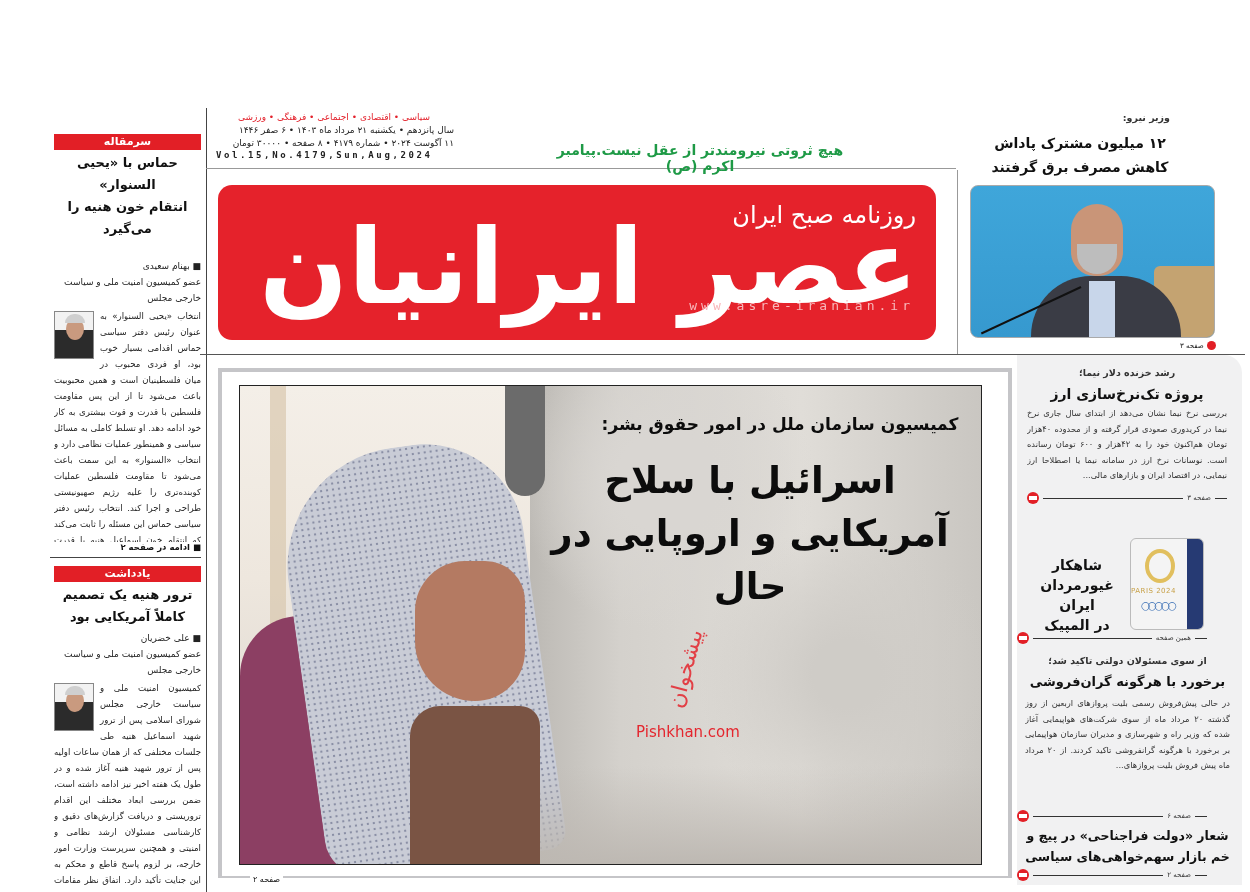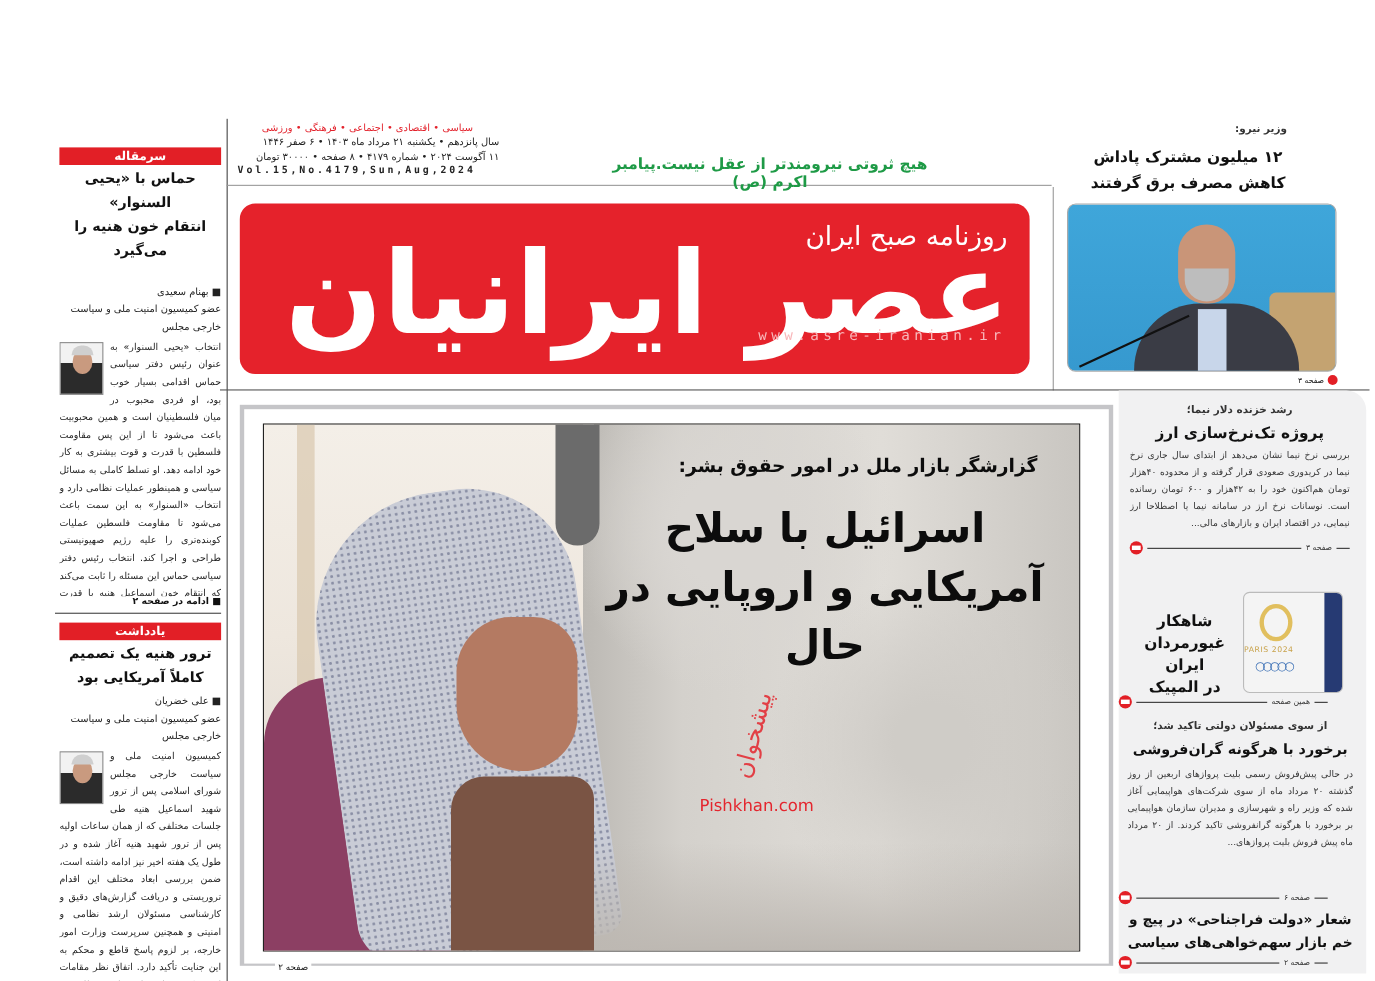--- a/index.html
+++ b/index.html
@@ -75,21 +75,21 @@
 
   
   .minister-photo { position: absolute; left: 970px; top: 185px; width: 245px; height: 153px; border-radius: 8px; overflow: hidden; background: linear-gradient(180deg, #3fa6da 0%, #3699cf 100%); border: 1px solid #aaa; }
   .minister-photo .chair { position: absolute; right: 0; top: 80px; width: 60px; height: 73px; background: #c4a371; border-radius: 6px 0 0 0; }
   .minister-photo .suit { position: absolute; left: 60px; top: 90px; width: 150px; height: 70px; background: #3a3c45; border-radius: 60px 60px 0 0; }
   .minister-photo .shirt { position: absolute; left: 118px; top: 95px; width: 26px; height: 60px; background: #c8d6ea; }
   .minister-photo .head { position: absolute; left: 100px; top: 18px; width: 52px; height: 72px; background: #c99578; border-radius: 26px 26px 24px 24px; }
   .minister-photo .beard { position: absolute; left: 106px; top: 58px; width: 40px; height: 30px; background: #bdbdbd; border-radius: 0 0 20px 20px; }
   .minister-photo .mic { position: absolute; left: 0; top: 100px; width: 110px; height: 2px; background: #111; transform: rotate(-25deg); transform-origin: right; }
 
-  .olympic-photo { position: absolute; left: 1130px; top: 538px; width: 91px; height: 92px; border-radius: 6px; overflow: hidden; background: #f4f4f4; border: 1px solid #bbb; }
+  .olympic-photo { position: absolute; left: 1130px; top: 538px; width: 74px; height: 92px; border-radius: 6px; overflow: hidden; background: #f4f4f4; border: 1px solid #bbb; }
   .olympic-photo .flame { position: absolute; left: 14px; top: 10px; width: 30px; height: 34px; border-radius: 50%; border: 4px solid #e1bf5e; }
   .olympic-photo .paris { position: absolute; left: 0; top: 48px; width: 60px; font-size: 7px; color: #c8a24a; font-family: "DejaVu Sans", sans-serif; letter-spacing: 0.5px; direction: ltr; }
   .olympic-photo .rings { position: absolute; left: 10px; top: 60px; font-size: 11px; color: #3a6fb5; direction: ltr; letter-spacing: -3px; }
   .olympic-photo .navy { position: absolute; right: 0; top: 0; width: 16px; height: 92px; background: #263a73; }
 
   .page-ref-top { position: absolute; left: 1180px; top: 341px; display: flex; align-items: center; gap: 3px; font-size: 7px; direction: rtl; }
   .dot-red { width: 9px; height: 9px; border-radius: 50%; background: #e21f26; }
 </style>
 </head>
 <body>
@@ -148,21 +148,21 @@
   <div class="bg-left"></div>
   <div class="post"></div>
   <div class="wall"></div>
   <div class="other-head"></div>
   <div class="body-magenta"></div>
   <div class="scarf"></div>
   <div class="face"></div>
   <div class="arm"></div>
   <div class="rubble"></div>
 
-  <div class="photo-text kicker-main">گزارشگر بازار ملل در امور حقوق بشر:</div>
+  <div class="photo-text kicker-main">کمیسیون سازمان ملل در امور حقوق بشر:</div>
   <div class="photo-text main-head">
     <div>اسرائیل با سلاح</div>
     <div>آمریکایی و اروپایی در حال</div>
   </div>
   <div class="watermark-fa">پیشخوان</div>
   <div class="watermark">Pishkhan.com</div>
 </div>
 <div class="page-ref-main">صفحه ۲</div>
 
 <section>

